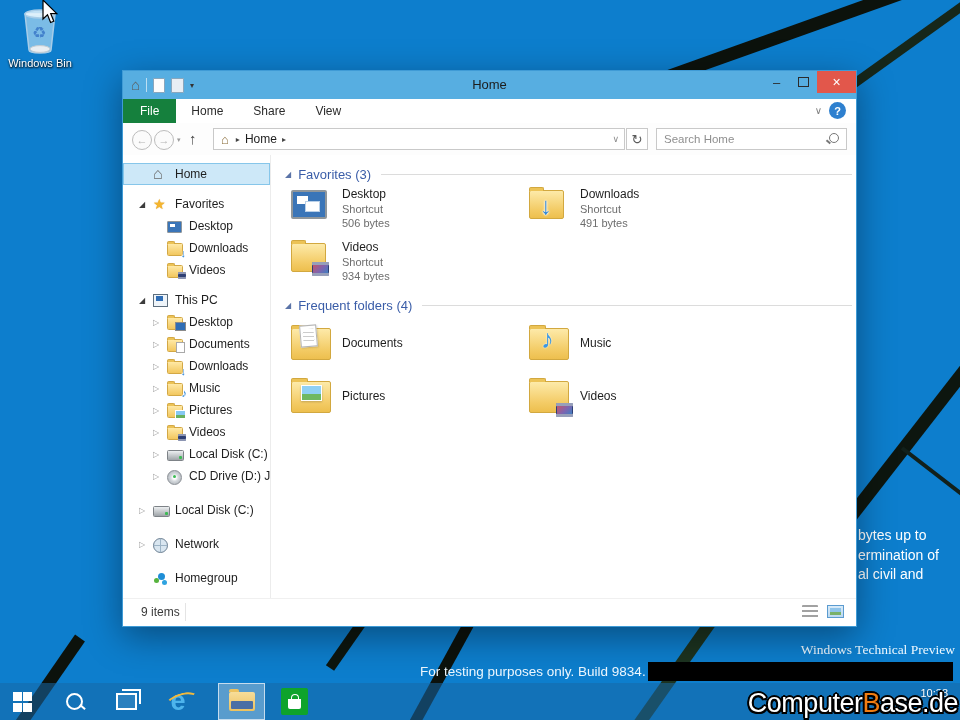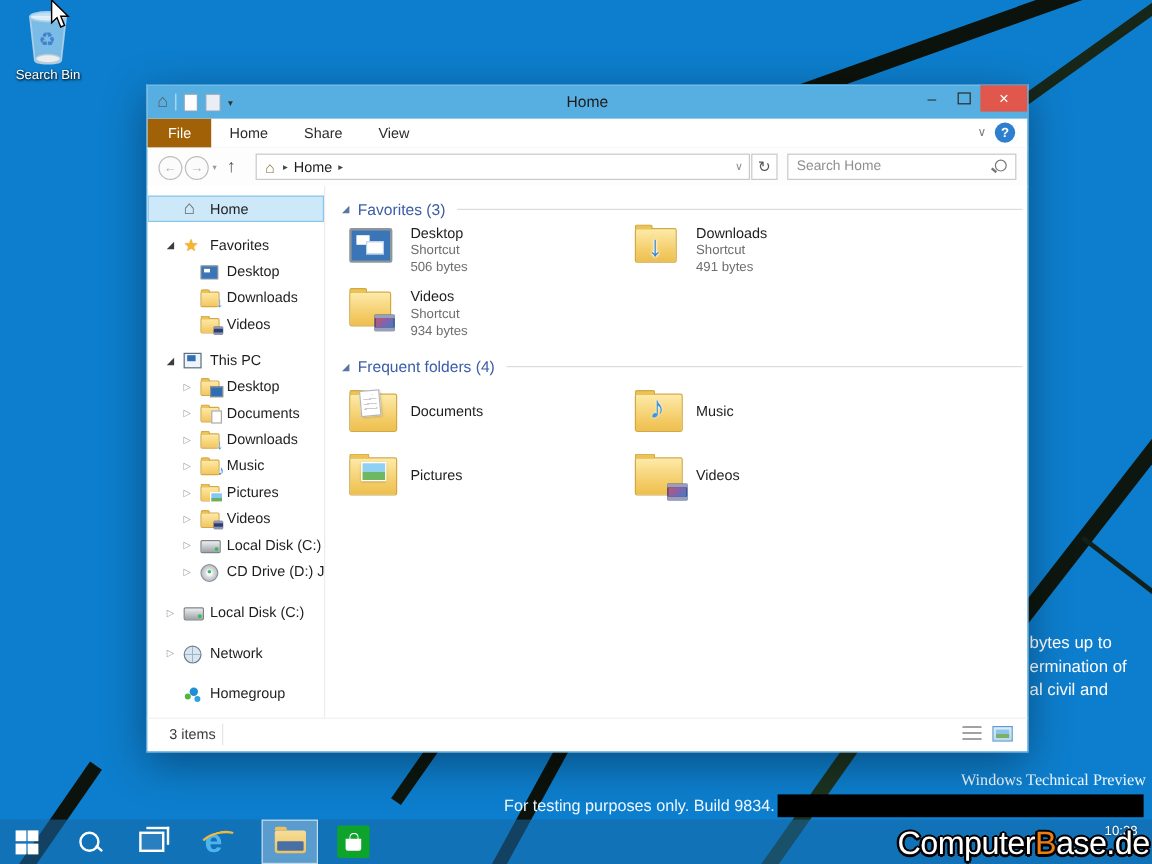--- a/index.html
+++ b/index.html
@@ -32,21 +32,21 @@
   .qat-page2{width:11px;height:13px;background:#e8eef4;border:1px solid #8aa7bd;border-radius:1px;}
   .qat-drop{font-size:8px;color:#333;}
   .win-title{position:absolute;left:0;right:0;top:0;height:28px;line-height:27px;text-align:center;font-size:13px;color:#1c1c1c;}
   .win-controls{position:absolute;right:0;top:0;height:22px;display:flex;}
   .wc{width:27px;height:22px;display:flex;align-items:center;justify-content:center;color:#2b2b2b;font-size:13px;}
   .wc-max-box{width:9px;height:8px;border:1px solid #2b2b2b;background:transparent;}
   .wc-close{width:39px;background:#e2574b;color:#fff;font-size:14px;}
   
   .tabsrow{position:absolute;left:0;top:28px;right:0;height:24px;background:#fff;border-bottom:1px solid #e4e4e4;display:flex;align-items:stretch;}
   .tab{display:flex;align-items:center;padding:0 15px;font-size:12px;color:#2b2b2b;}
-  .tab-file{background:#a16207;color:#fff;padding:0 17px;}
+  .tab-file{background:#15803d;color:#fff;padding:0 17px;}
   .ribbon-chev{position:absolute;right:34px;top:34px;font-size:10px;color:#808080;}
   .help-btn{position:absolute;right:10px;top:31px;width:17px;height:17px;border-radius:50%;background:#2e80cf;color:#fff;
     font-size:11px;font-weight:bold;display:flex;align-items:center;justify-content:center;}
   
   .addrrow{position:absolute;left:0;top:52px;right:0;height:32px;background:#fdfdfd;border-bottom:1px solid #eaeaea;}
   .navbtn{position:absolute;width:18px;height:18px;border:1px solid #bcbcbc;border-radius:50%;color:#b5b5b5;
     display:flex;align-items:center;justify-content:center;font-size:11px;top:7px;background:#fbfbfb;}
   .nav-back{left:9px;}
   .nav-fwd{left:31px;}
   .nav-drop{position:absolute;left:54px;top:13px;font-size:7px;color:#9a9a9a;}
@@ -202,21 +202,21 @@
     <line x1="732" y1="592" x2="622" y2="748" stroke="#1c3320" stroke-width="12"></line>
   </svg>
 
   <div class="desktop-icon">
     <svg class="bin-svg" width="46" height="50" viewBox="0 0 46 50">
       <path d="M8 8 L12 44 Q12 47 23 47 Q34 47 34 44 L38 8 Z" fill="rgba(215,238,252,0.55)" stroke="#a8cde8" stroke-width="1.5"></path>
       <ellipse cx="23" cy="8" rx="15" ry="4" fill="rgba(240,250,255,0.8)" stroke="#a8cde8" stroke-width="1.5"></ellipse>
       <ellipse cx="23" cy="43" rx="10" ry="3.4" fill="#e9eef2" stroke="#c3ccd2" stroke-width="1"></ellipse>
       <text x="15" y="32" font-size="16" fill="#3a78c8" opacity="0.85">♻</text>
     </svg>
-    <div class="desktop-icon-label">Search Bin</div>
+    <div class="desktop-icon-label">Windows Bin</div>
   </div>
 
   <svg class="cursor" width="20" height="24" viewBox="0 0 20 24">
     <polygon points="1,0 1,19 5.5,14.8 8.6,22.5 11.8,21.2 8.7,13.6 14.8,13.6" fill="#fff" stroke="#000" stroke-width="1.2"></polygon>
   </svg>
 
   <div class="eula">
     <div>bytes up to</div>
     <div>ermination of</div>
     <div>al civil and</div>
@@ -491,21 +491,21 @@
             <div class="tile-text">
                 <div class="t-name">Videos</div>
               </div>
           </div>
         </div>
 
       </div>
     </div>
 
     <div class="statusbar">
-      <span class="st-count">3 items</span>
+      <span class="st-count">9 items</span>
       <span class="st-sep"></span>
       <div class="st-views">
         <span class="sv1"></span>
         <span class="sv2"></span>
       </div>
     </div>
   </div>
 
   <div class="taskbar">
     <div class="tb-ico" style="left:2px;">

